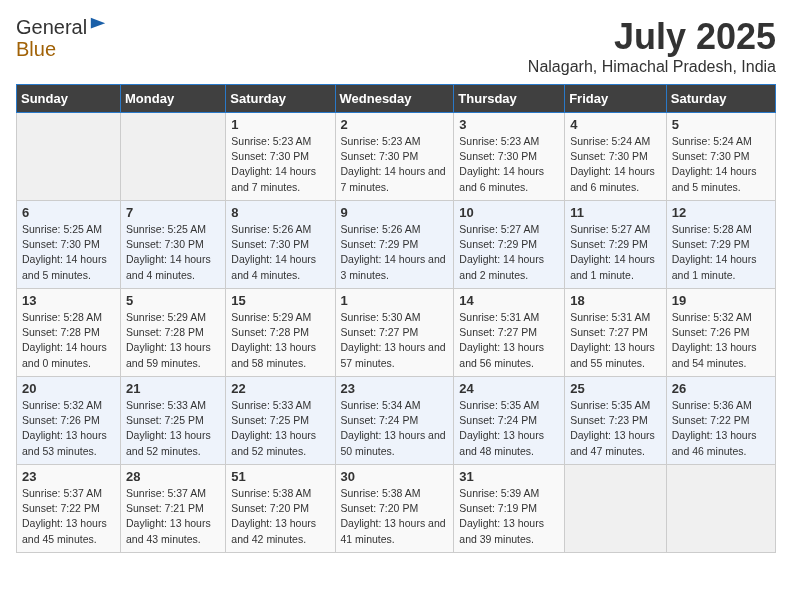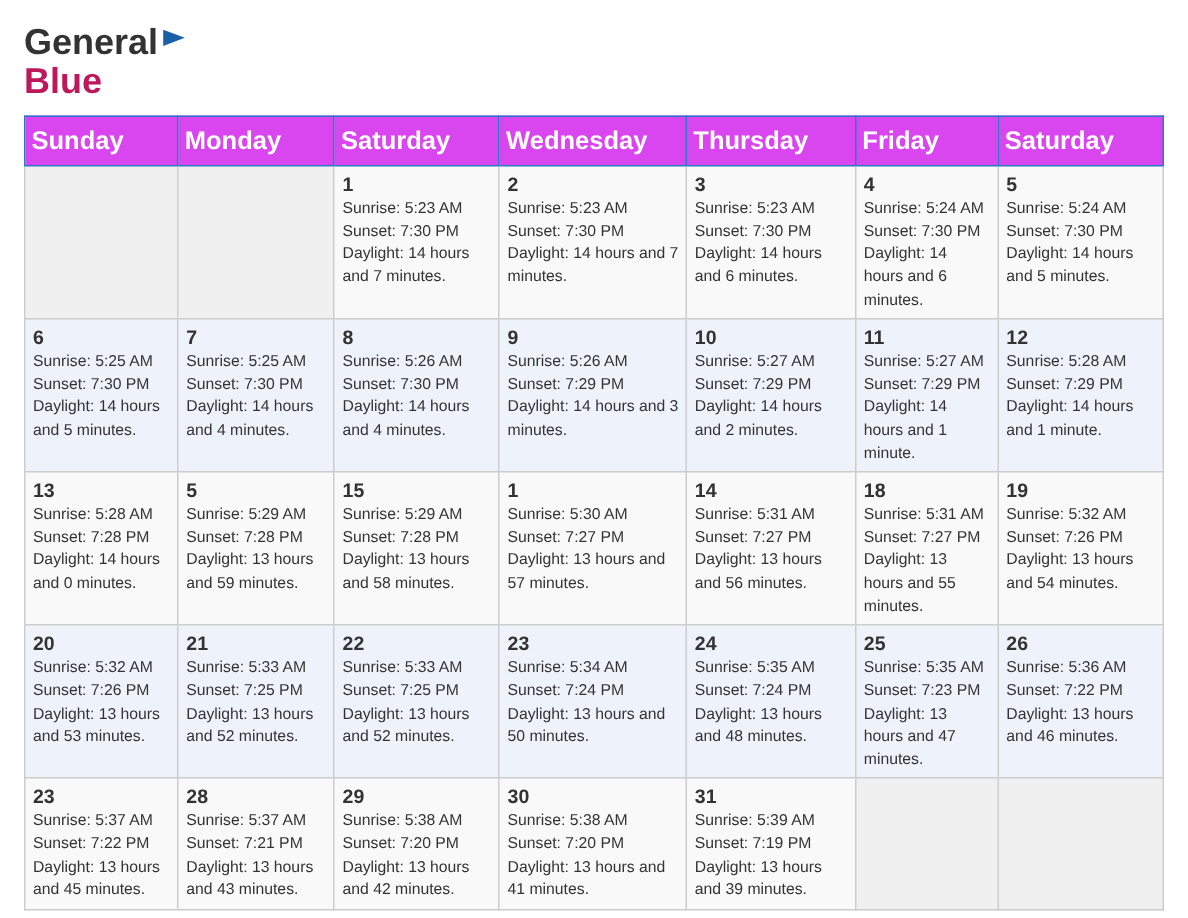--- a/index.html
+++ b/index.html
@@ -14,26 +14,26 @@
       display: flex;
       justify-content: space-between;
       align-items: flex-start;
       margin-bottom: 8px;
     }
     .logo {
       display: flex;
       align-items: center;
     }
     .logo-text {
-      font-size: 24px;
-      font-weight: bold;
+      font-size: 20px;
+      font-weight: normal;
       line-height: 1.1;
     }
     .logo-general { color: #333; }
-    .logo-blue { color: #be185d; margin-top: 25px; }
+    .logo-blue { color: #a16207; margin-top: 25px; }
     .logo-icon {
       width: 18px;
       height: 18px;
       margin-left: 2px;
     }
     .title-block {
       text-align: right;
     }
     .title-block h1 {
       font-size: 36px;
@@ -44,25 +44,25 @@
       font-size: 16px;
       color: #333;
       font-weight: normal;
     }
     table {
       width: 100%;
       border-collapse: collapse;
       font-size: 11px;
     }
     thead tr th {
-      background-color: #d946ef;
+      background-color: #404040;
       color: #fff;
       padding: 6px 4px;
       text-align: left;
-      font-size: 17px;
+      font-size: 13px;
       font-weight: bold;
       border: 1px solid #2979c9;
     }
     tbody tr td {
       border: 1px solid #ccc;
       padding: 4px 5px;
       vertical-align: top;
       color: #333;
       min-height: 80px;
       height: 88px;
@@ -97,20 +97,24 @@
       <div class="logo-text">
         <span class="logo-general">General</span><svg class="logo-icon" viewBox="0 0 20 20">
             <polygon points="2,2 18,8 2,14" fill="#1a5fa8"></polygon>
           </svg>
       </div>
       <div class="logo-text">
         <span class="logo-blue">Blue</span>
       </div>
     </div>
   </div>
+  <div class="title-block">
+    <h1>July 2025</h1>
+    <h2>Nalagarh, Himachal Pradesh, India</h2>
+  </div>
 </div>
 
 <table>
   <thead>
     <tr>
     <th>Sunday</th>
         <th>Monday</th>
         <th>Saturday</th>
         <th>Wednesday</th>
         <th>Thursday</th>
@@ -236,21 +240,21 @@
       <tr>
         <td>
           <span class="day-num">23</span>
           <div class="day-info">Sunrise: 5:37 AM<br>Sunset: 7:22 PM<br>Daylight: 13 hours and 45 minutes.</div>
         </td>
         <td>
           <span class="day-num">28</span>
           <div class="day-info">Sunrise: 5:37 AM<br>Sunset: 7:21 PM<br>Daylight: 13 hours and 43 minutes.</div>
         </td>
         <td>
-          <span class="day-num">29</span>
+          <span class="day-num">51</span>
           <div class="day-info">Sunrise: 5:38 AM<br>Sunset: 7:20 PM<br>Daylight: 13 hours and 42 minutes.</div>
         </td>
         <td>
           <span class="day-num">30</span>
           <div class="day-info">Sunrise: 5:38 AM<br>Sunset: 7:20 PM<br>Daylight: 13 hours and 41 minutes.</div>
         </td>
         <td>
           <span class="day-num">31</span>
           <div class="day-info">Sunrise: 5:39 AM<br>Sunset: 7:19 PM<br>Daylight: 13 hours and 39 minutes.</div>
         </td>

